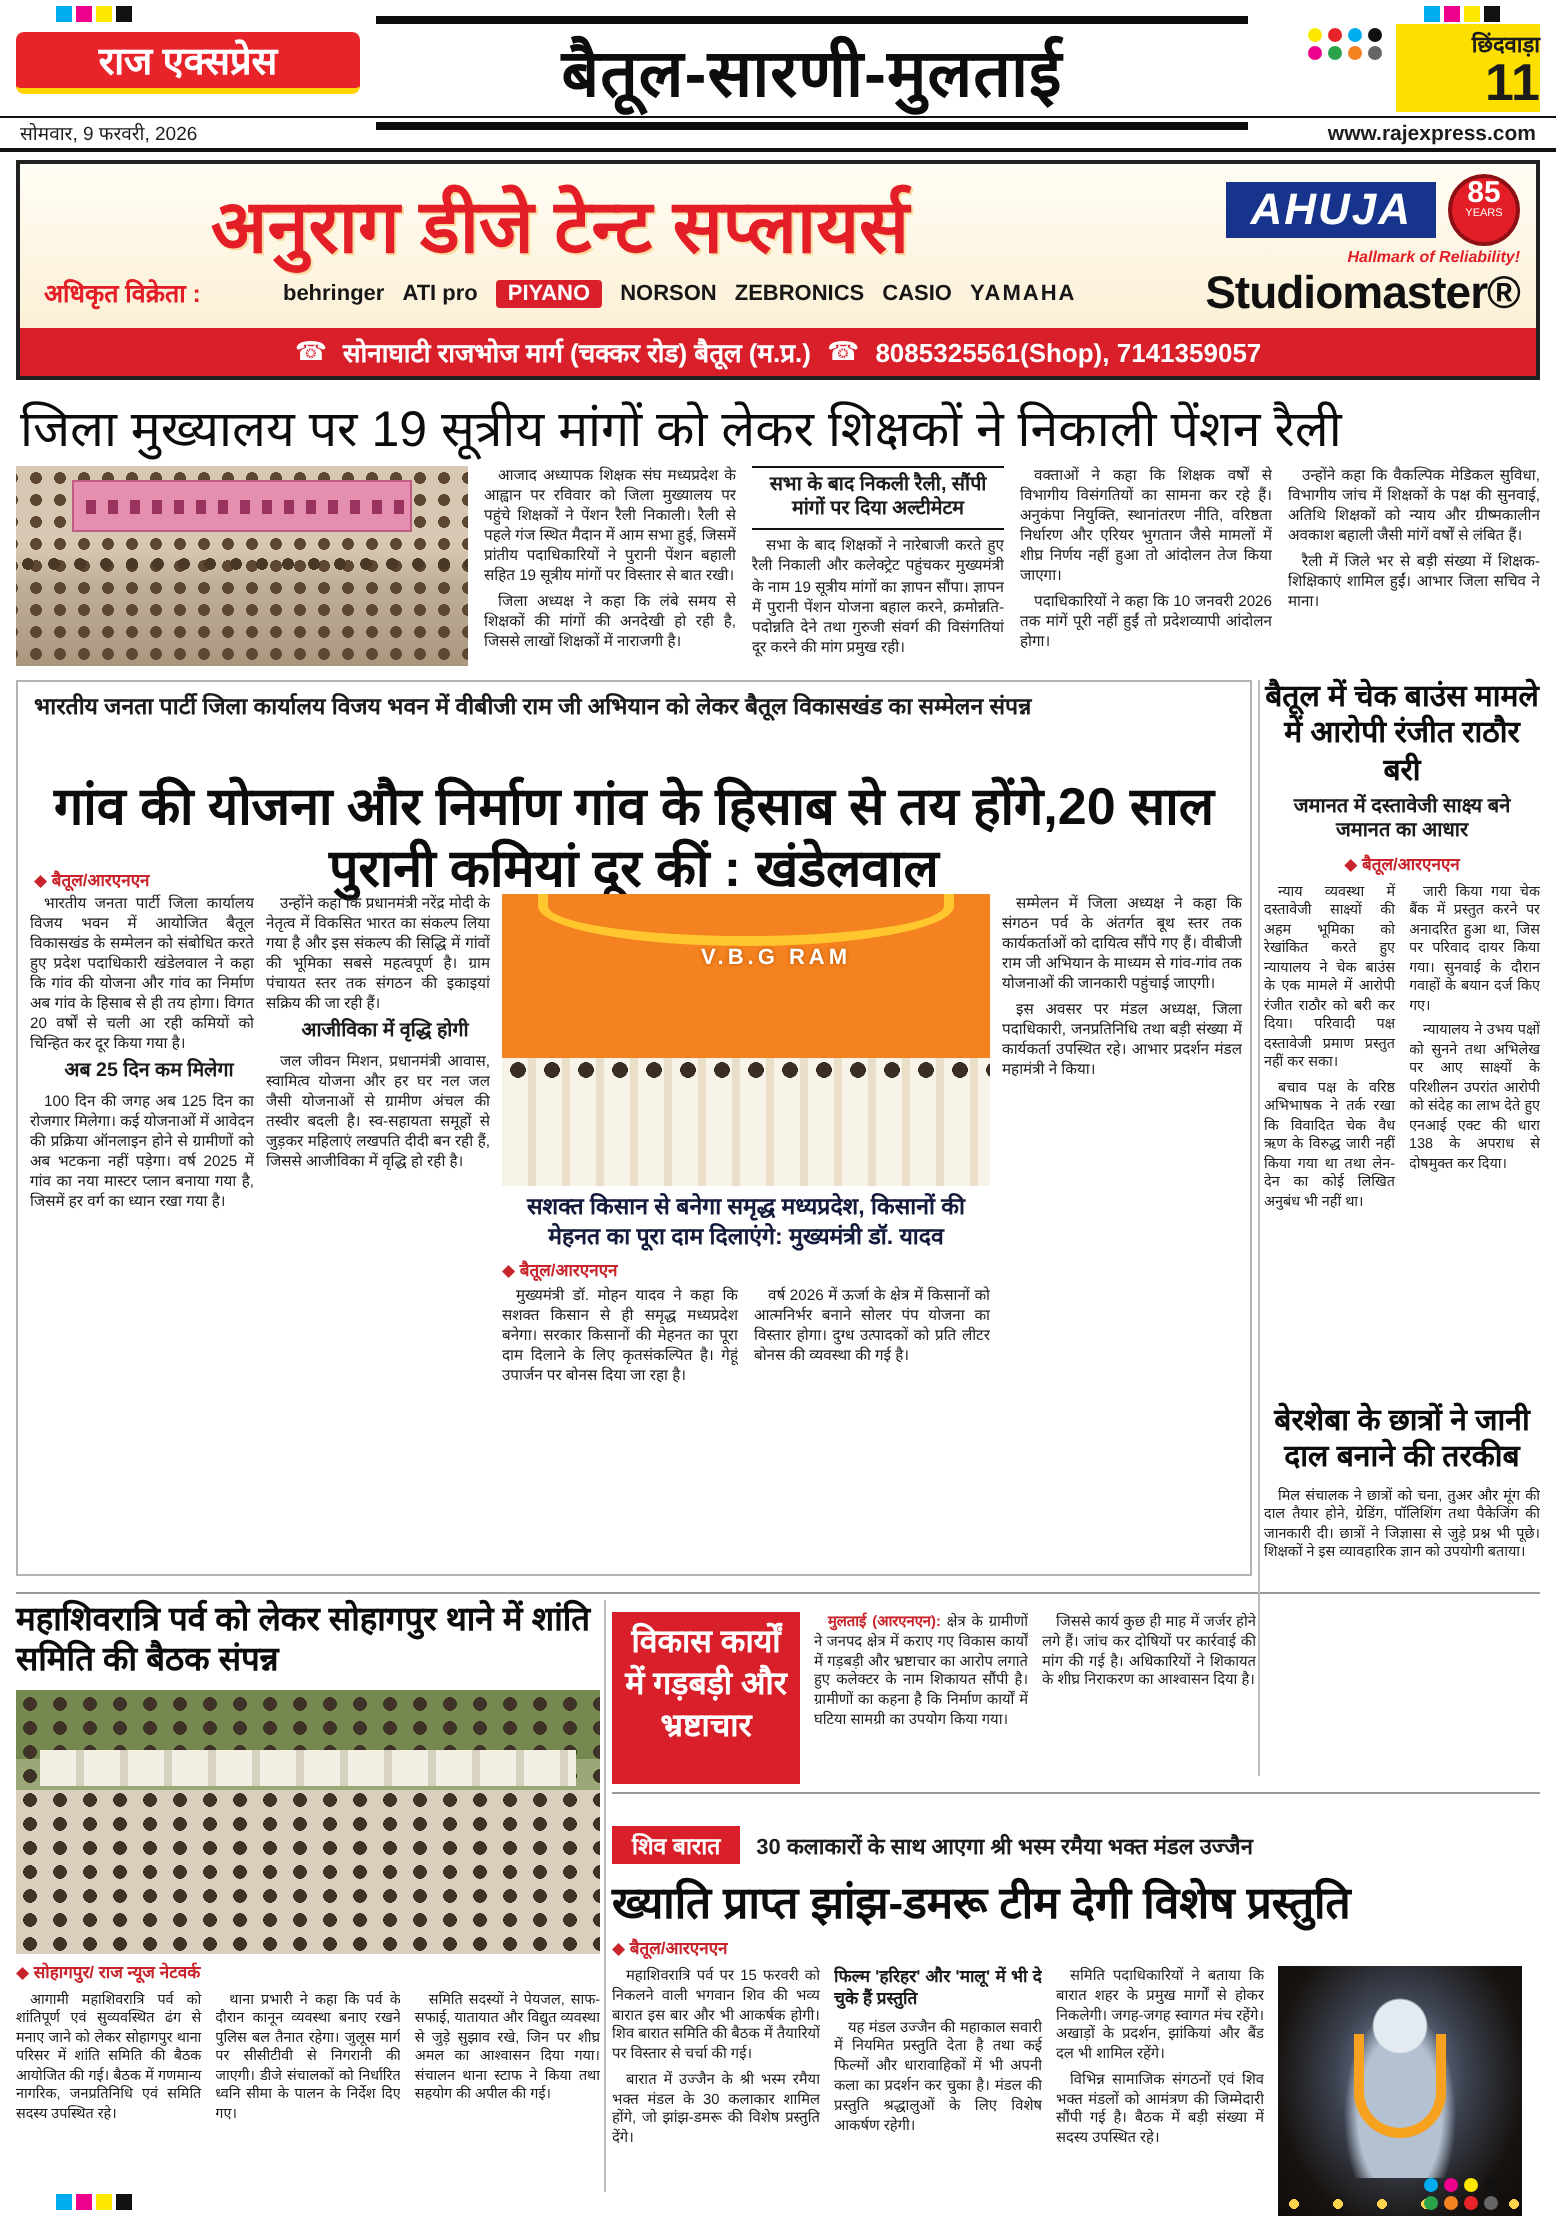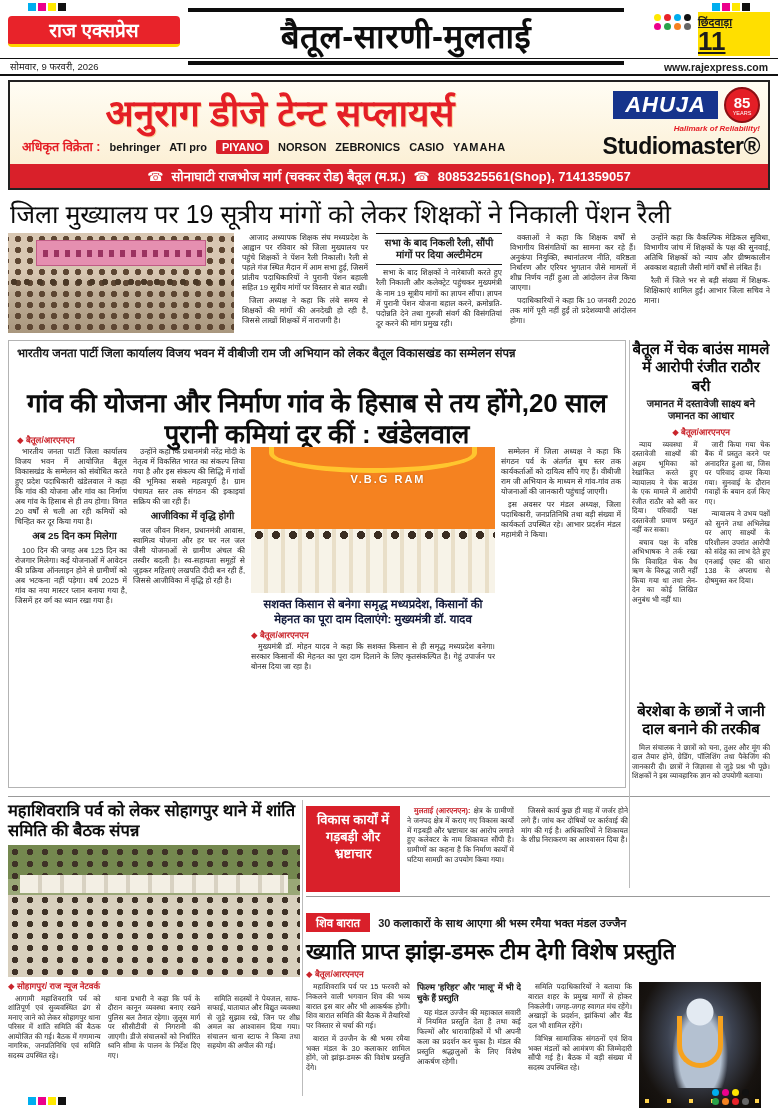--- a/index.html
+++ b/index.html
@@ -19,49 +19,49 @@
   .dots i { width:7px; height:7px; border-radius:50%; display:block; }
 
   
   .brand-box { top:16px; left:8px; width:172px; height:31px; background:#e8232a;
     border-bottom:3px solid #ffd400; border-radius:4px; color:#fff; font-weight:bold;
     font-size:19px; display:flex; align-items:center; justify-content:center; }
   .edition { top:8px; left:188px; width:436px; text-align:center;
     border-top:4px solid #0d0d0d; border-bottom:4px solid #0d0d0d; padding:1px 0 3px; }
   .edition span { font-size:33px; font-weight:800; letter-spacing:.5px; color:#0d0d0d; }
   .pagebox { top:12px; right:8px; width:72px; height:44px; background:#ffdf00;
-    display:flex; flex-direction:column; align-items:flex-start; justify-content:center;text-decoration:underline; }
+    display:flex; flex-direction:column; align-items:flex-end; justify-content:center; }
   .pagebox .city { font-size:11px; font-weight:bold; }
   .pagebox .num { font-size:26px; font-weight:800; line-height:.95; }
   .dateline { top:58px; left:0; right:0; height:18px; border-top:1px solid #111;
     border-bottom:2px solid #111; display:flex; justify-content:space-between;
     align-items:center; padding:0 10px; font-size:9.5px;gap:40px; }
   .dateline .site { font-weight:bold; font-size:10.5px; }
 
   
   .ad { top:80px; left:8px; width:762px; height:110px; border:2px solid #222;
     background:linear-gradient(#fffdf4,#fbeccd); }
   .ad-title { position:absolute; top:4px; left:10px; width:520px; text-align:center;
     font-size:37px; font-weight:800; color:#e41e26; text-shadow:1px 1px 0 #f9d9a0; }
   .ad-right { position:absolute; top:5px; right:8px; width:212px; text-align:right; }
   .ad-right .row1 { display:flex; justify-content:flex-end; align-items:center; gap:6px; }
   .ahuja { background:#16348c; color:#fff; font-style:italic; font-weight:800;
     font-size:22px; padding:1px 12px; letter-spacing:1px; }
   .years { width:36px; height:36px; border-radius:50%; background:#e41e26; color:#fff;
-    display:flex; flex-direction:column; align-items:center; justify-content:center; border:2px solid #8c1014; }
+    display:flex; flex-direction:column; align-items:center; border:2px solid #8c1014; }
   .years b { font-size:15px; line-height:1; } .years em { font-size:5.5px; font-style:normal; }
   .tagline { color:#e41e26; font-size:8px; font-weight:bold; font-style:italic; margin-top:1px; }
   .sm { font-size:23px; font-weight:800; color:#101010; letter-spacing:-.5px; }
   .smpro { display:inline-block; background:#111; color:#fff; font-size:7px;
     letter-spacing:3px; padding:1px 7px; margin-top:1px; }
   .ad-brands { position:absolute; left:12px; top:56px; right:232px; display:flex;
     align-items:center; gap:9px; }
   .ad-brands .lbl { color:#e41e26; font-weight:800; font-size:12.5px; white-space:nowrap; }
   .chip { font-weight:800; font-size:11px; color:#161616; white-space:nowrap; }
-  .chip.b0 { text-transform:lowercase; } .chip.b2 { background:#d9202a; color:#fff; padding:1px 6px; border-radius:2px; }
+  .chip.b0 { text-transform:lowercase;margin-left:32px; } .chip.b2 { background:#d9202a; color:#fff; padding:1px 6px; border-radius:2px; }
   .chip.b6 { letter-spacing:1px; }
   .ad-strip { position:absolute; left:0; right:0; bottom:0; height:24px; background:#d9202a;
     color:#fff; font-weight:bold; font-size:13px; display:flex; align-items:center;
     justify-content:center; gap:8px; }
 
   
   .a1-head { top:196px; left:10px; width:758px; font-size:25px; font-weight:400; color:#0c0c0c; }
   .photo1 { top:233px; left:8px; width:226px; height:100px; overflow:hidden;
     background:
       radial-gradient(circle 3px at 6px 5px, #4a3826 97%, transparent) 0 44px/13px 11px repeat-x,
@@ -115,21 +115,21 @@
   .rcols .col { flex:1; font-size:7.2px; }
   .r1 .rcols .col { height:268px; }
   .r2 { top:702px; left:632px; width:138px; }
   .r2 .rcols { margin-top:4px; }
   .r2 .rcols .col { height:140px; }
   .dl { color:#c9242b; font-weight:800; }
 
   
   .vikas { top:806px; left:306px; width:322px; height:86px; display:flex; gap:7px; }
   .vikas .label { width:94px; background:#d9202a; color:#fff; font-weight:800;
-    font-size:13px; line-height:1.3; text-align:center; padding:6px 4px; }
+    font-size:16px; line-height:1.3; text-align:center; padding:6px 4px; }
   .vikas .col { flex:1; height:86px; font-size:7.4px; }
 
   
   .shiv { top:896px; left:306px; width:464px; height:200px; border-top:1px solid #999; padding-top:16px; }
   .shiv-hdr { display:flex; align-items:center; gap:8px; }
   .shiv-label { background:#d9202a; color:#fff; font-weight:800; font-size:11.5px; padding:2px 10px; }
   .shiv-kicker { font-size:11px; font-weight:700; }
   .shiv-head { font-size:22px; font-weight:800; margin-top:3px; color:#0c0c0c; }
   .shiv-byline { margin:3px 0; }
   .shiv-body { display:flex; gap:7px; }
@@ -283,20 +283,23 @@
       </div>
       <div class="p-subhead">सशक्त किसान से बनेगा समृद्ध मध्यप्रदेश, किसानों की मेहनत का पूरा दाम दिलाएंगे: मुख्यमंत्री डॉ. यादव</div>
       <div class="byline">
         <span>◆</span>
         <span>बैतूल/आरएनएन</span>
       </div>
       <div class="a2-under">
         <div class="col">
             <p>मुख्यमंत्री डॉ. मोहन यादव ने कहा कि सशक्त किसान से ही समृद्ध मध्यप्रदेश बनेगा। सरकार किसानों की मेहनत का पूरा दाम दिलाने के लिए कृतसंकल्पित है। गेहूं उपार्जन पर बोनस दिया जा रहा है।</p>
           </div>
+        <div class="col">
+            <p>वर्ष 2026 में ऊर्जा के क्षेत्र में किसानों को आत्मनिर्भर बनाने सोलर पंप योजना का विस्तार होगा। दुग्ध उत्पादकों को प्रति लीटर बोनस की व्यवस्था की गई है।</p>
+          </div>
       </div>
     </div>
     <div class="a2-colE col">
       <p>सम्मेलन में जिला अध्यक्ष ने कहा कि संगठन पर्व के अंतर्गत बूथ स्तर तक कार्यकर्ताओं को दायित्व सौंपे गए हैं। वीबीजी राम जी अभियान के माध्यम से गांव-गांव तक योजनाओं की जानकारी पहुंचाई जाएगी।</p>
       <p>इस अवसर पर मंडल अध्यक्ष, जिला पदाधिकारी, जनप्रतिनिधि तथा बड़ी संख्या में कार्यकर्ता उपस्थित रहे। आभार प्रदर्शन मंडल महामंत्री ने किया।</p>
     </div>
   </div>
 
   <div class="abs r1">
     <div class="r1-head">बैतूल में चेक बाउंस मामले में आरोपी रंजीत राठौर बरी</div>

